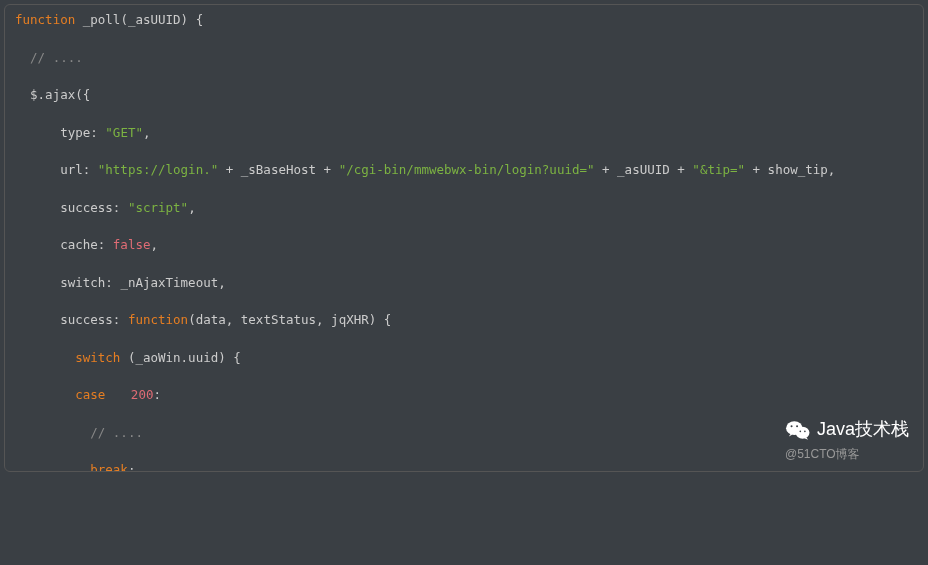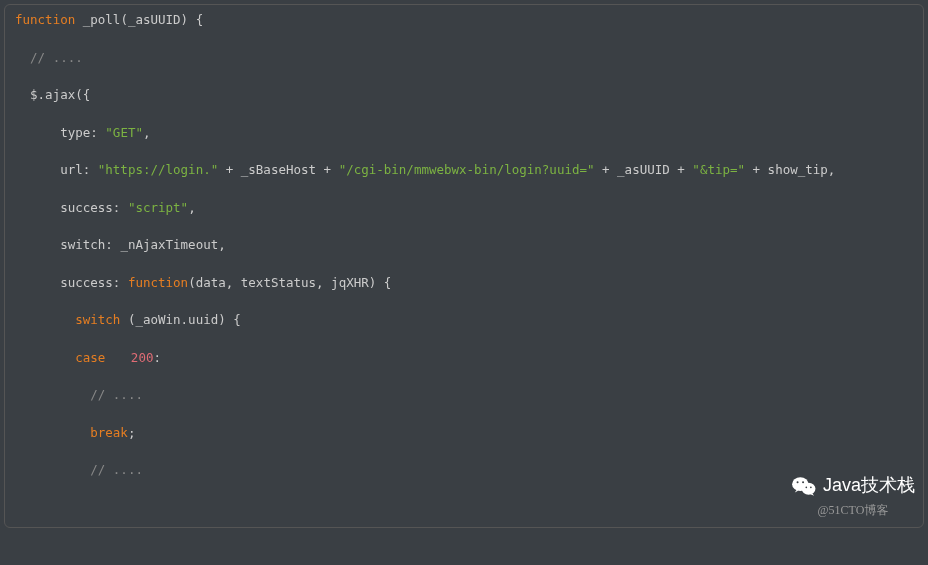--- a/index.html
+++ b/index.html
@@ -13,70 +13,71 @@
     height: 565px;
     overflow: hidden;
     position: relative;
   }
   .code-container {
     background: #3a3f44;
     border: 1px solid #555;
     border-radius: 6px;
     margin: 4px;
     padding: 6px 10px 6px 10px;
-    height: 524px;
+    height: 468px;
     position: relative;
     overflow: hidden;
   }
   pre { white-space: pre; }
   .kw { color: #e67e22; }
   .str { color: #7cb342; }         
   .num { color: #e06c75; margin-left: 18px; }         
   .bool { color: #e06c75; }        
   .comment { color: #888; }
   .line { display: block; }
 
   .watermark-group {
     position: absolute;
-    right: 8px;
+    right: 14px;
     bottom: 8px;
-    text-align: center;
+    text-align: left;
     pointer-events: none;
   }
   .brand {
     display: flex;
     align-items: center;
     gap: 6px;
     justify-content: flex-end;
     color: #fff;
     font-family: "Microsoft YaHei", sans-serif;
     font-size: 18px;
     font-weight: 500;
   }
   .wechat-icon {
     width: 26px; height: 22px;
     display: inline-block;
   }
   .credit {
     color: #999;
-    font-family: Liberation Serif, serif;
+    font-family: Liberation Sans, sans-serif;
     font-size: 12px;
     margin-top: 2px;
   }
 </style>
 </head>
 <body>
 
 <div class="code-container">
 <pre><span class="line"><span class="kw">function</span> <span>_poll</span>(<span>_asUUID</span>) {</span>
 <span class="line">  <span class="comment">// ....</span></span>
 <span class="line">  <span>$.ajax({</span></span>
 <span class="line">      <span>type:</span> <span class="str">"GET"</span>,</span>
 <span class="line">      <span>url:</span> <span class="str">"https://login."</span><span> + _sBaseHost + </span><span class="str">"/cgi-bin/mmwebwx-bin/login?uuid="</span><span> + _asUUID + </span><span class="str">"&amp;tip="</span><span> + show_tip,</span></span>
 <span class="line">      <span>success:</span> <span class="str">"script"</span>,</span>
+<span class="line">      <span>cache:</span> <span class="bool">false</span>,</span>
 <span class="line">      <span>switch:</span> <span>_nAjaxTimeout,</span></span>
 <span class="line">      <span>success:</span> <span class="kw">function</span><span>(data, textStatus, jqXHR) {</span></span>
 <span class="line">        <span class="kw">switch</span> <span>(_aoWin.uuid) {</span></span>
 <span class="line">        <span class="kw">case</span> <span class="num">200</span>:</span>
 <span class="line">          <span class="comment">// ....</span></span>
 <span class="line">          <span class="kw">break</span>;</span>
 <span class="line">          <span class="comment">// ....</span></span>
 
 
 

